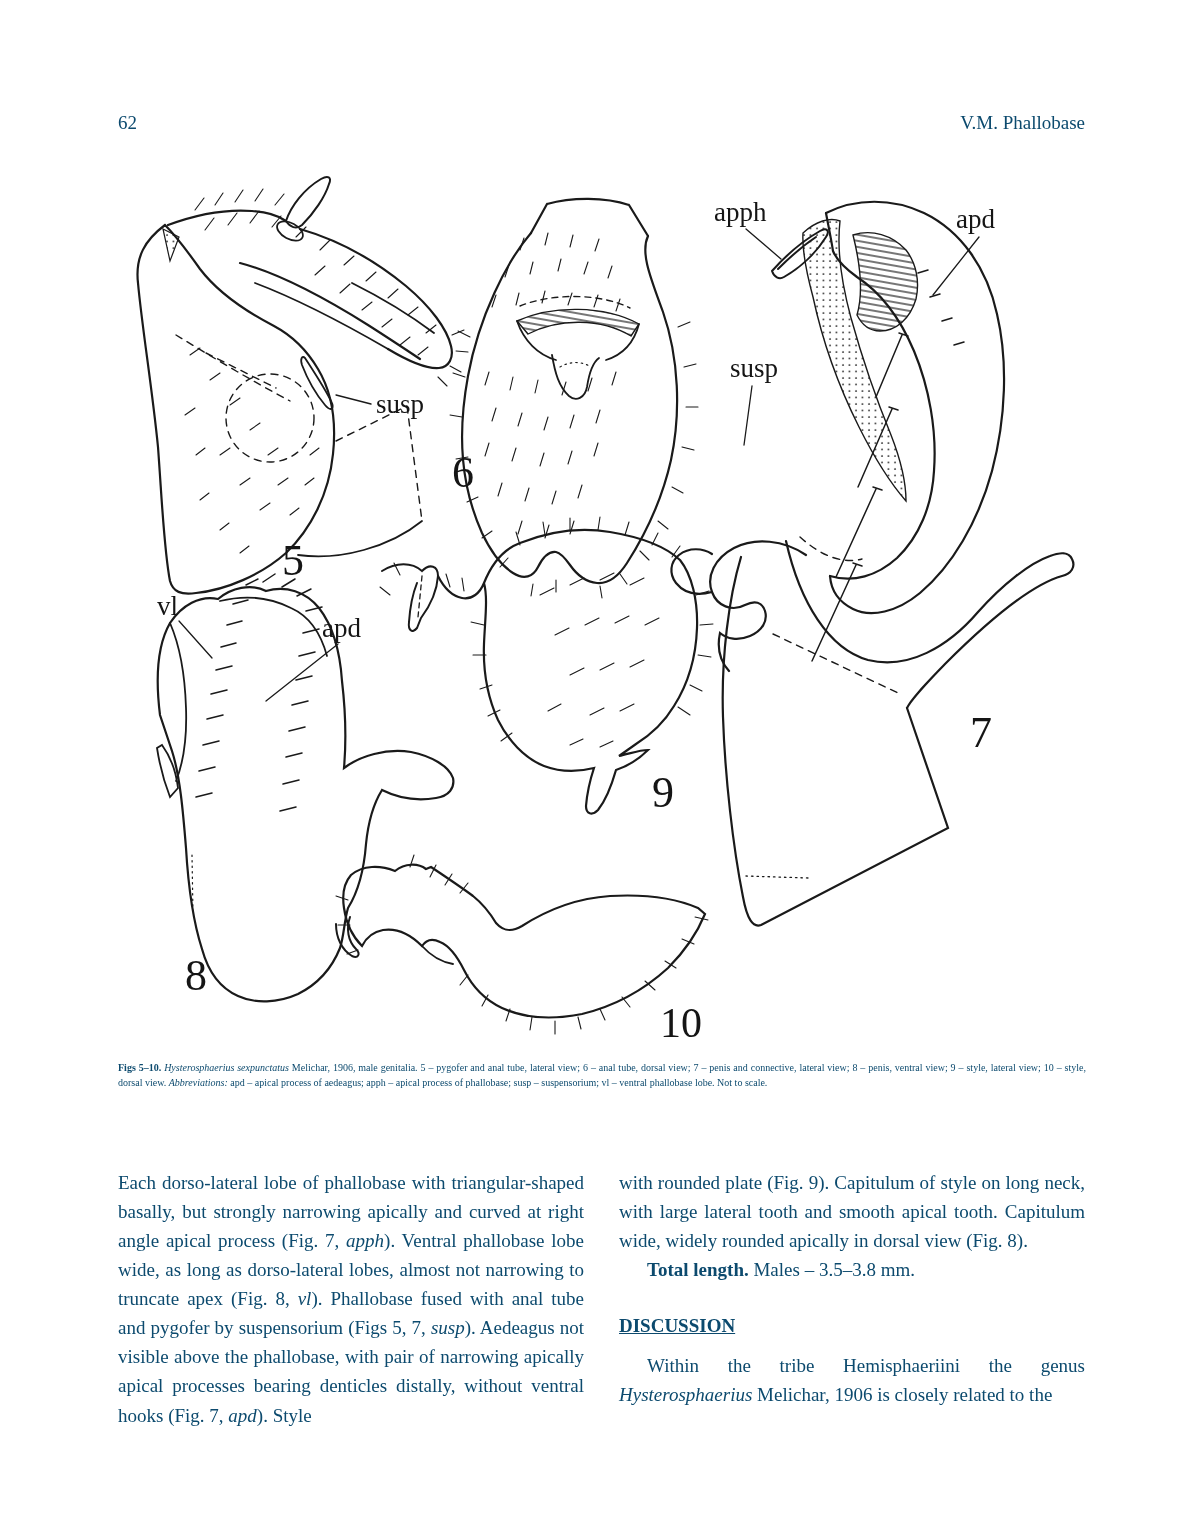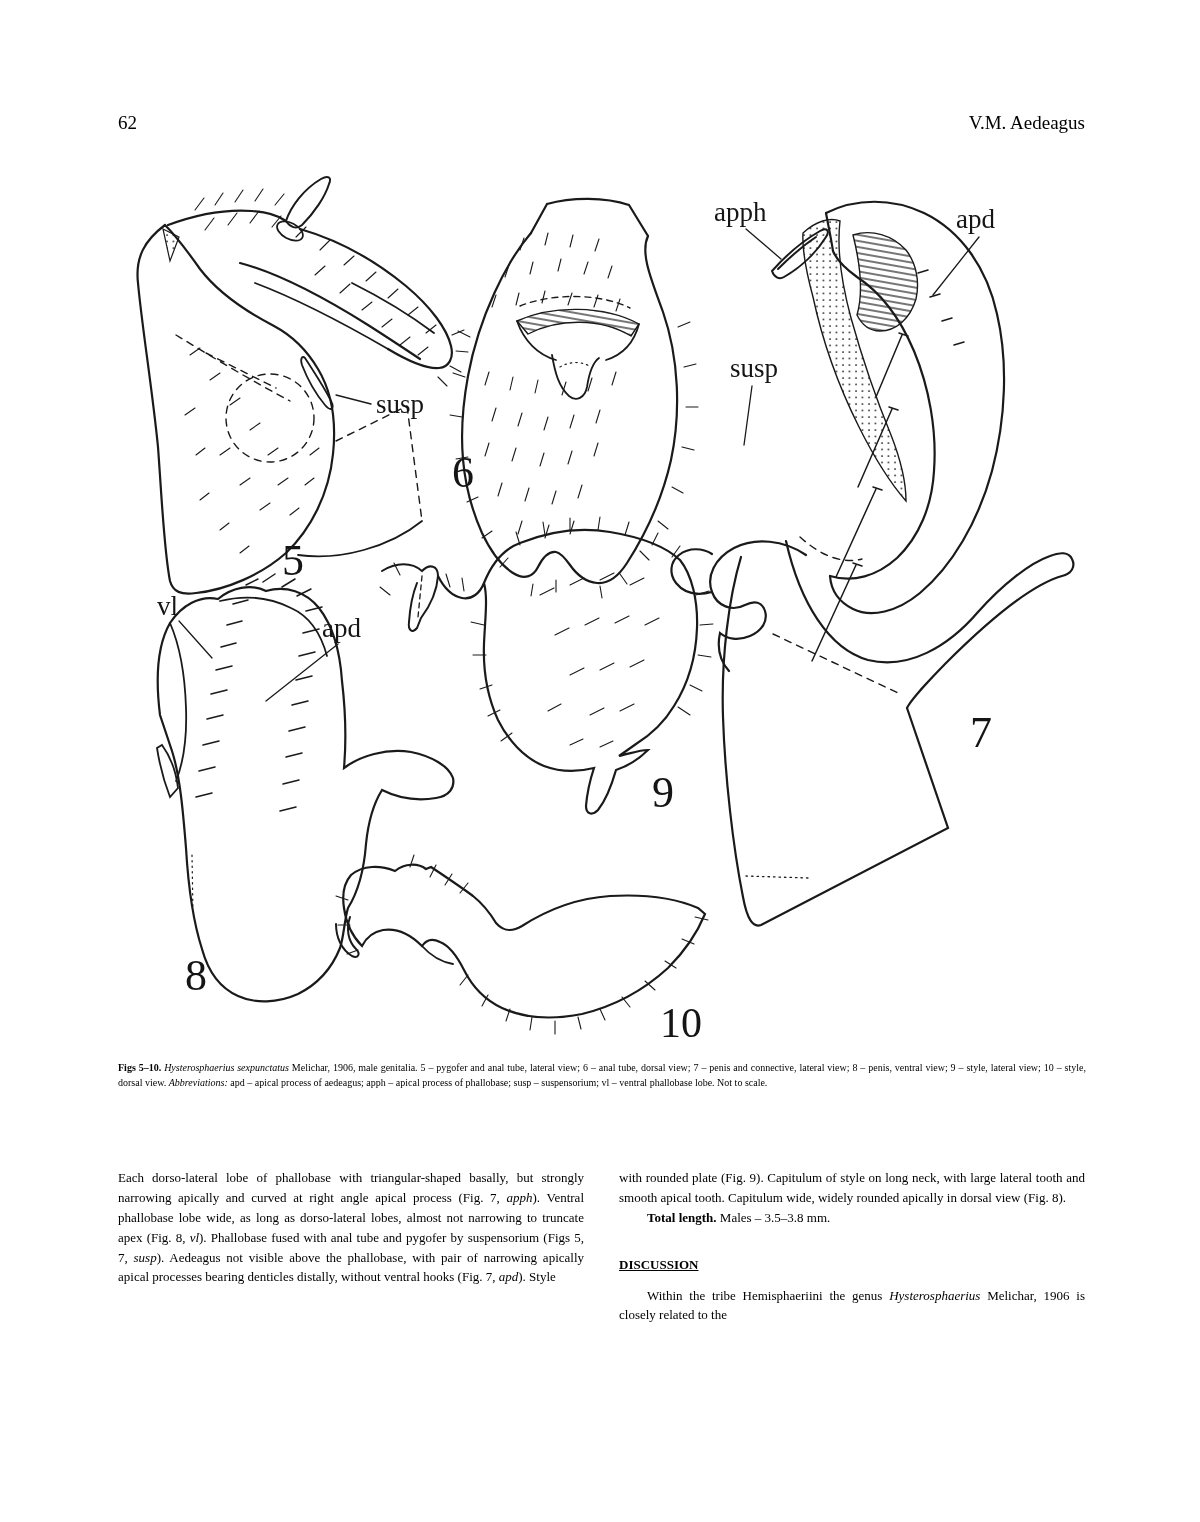--- a/index.html
+++ b/index.html
@@ -1,18 +1,18 @@
 <!DOCTYPE html>
 <html><head>
 <meta charset="utf-8">
 <style>
   html,body{margin:0;padding:0;background:#e8e8e8;}
   .page{
     width:1200px;height:1522px;background:#ffffff;position:relative;
-    font-family:"Liberation Serif", serif;color:#000000;margin:0 auto;
+    font-family:"Liberation Serif", serif;color:#0c4a6e;margin:0 auto;
     overflow:hidden;
   }
   .running-header{
     position:absolute;top:112px;left:118px;width:967px;
     display:flex;justify-content:space-between;
     font-size:19px;
   }
   .figure-svg{position:absolute;left:100px;top:155px;}
   .fig-label{font-family:"Liberation Serif", serif;font-size:27px;fill:#151515;}
   .fig-number{font-family:"Liberation Serif", serif;font-size:44px;fill:#151515;}
@@ -20,35 +20,35 @@
   .caption{
     position:absolute;left:118px;top:1051px;width:968px;
     font-size:10px;line-height:1.47;text-align:justify;
   }
   .caption .b{font-weight:bold;}
   .caption .i{font-style:italic;}
   .body-columns{
     position:absolute;left:118px;top:1168px;width:968px;
     display:flex;gap:35px;
   }
-  .col{width:466px;font-size:13px;line-height:1.53;text-align:justify;}
+  .col{width:466px;font-size:19px;line-height:1.53;text-align:justify;}
   .col p{margin:0;}
   .i{font-style:italic;}
   .b{font-weight:bold;}
   .indent{text-indent:28px;}
   .heading{font-weight:bold;margin-top:27px !important;margin-bottom:11px !important;text-align:left;text-decoration:underline;}
 </style>
 </head>
 <body>
 
 <div class="page">
 
   <div class="running-header">
     <span>62</span>
-    <span>V.M. Aedeagus</span>
+    <span>V.M. Phallobase</span>
   </div>
 
   <svg class="figure-svg" width="1000" height="900" viewBox="0 0 1000 900" fill="none" stroke="#1a1a1a" stroke-width="2.2" stroke-linecap="round">
     <defs>
       <pattern id="dots" width="6.5" height="6.5" patternUnits="userSpaceOnUse">
         <circle cx="2" cy="2" r="0.9" fill="#1a1a1a" stroke="none"></circle>
       </pattern>
       <pattern id="hatch" width="6" height="6" patternUnits="userSpaceOnUse" patternTransform="rotate(100)">
         <line x1="1" y1="0" x2="1" y2="6" stroke="#1a1a1a" stroke-width="1.2"></line>
       </pattern>

